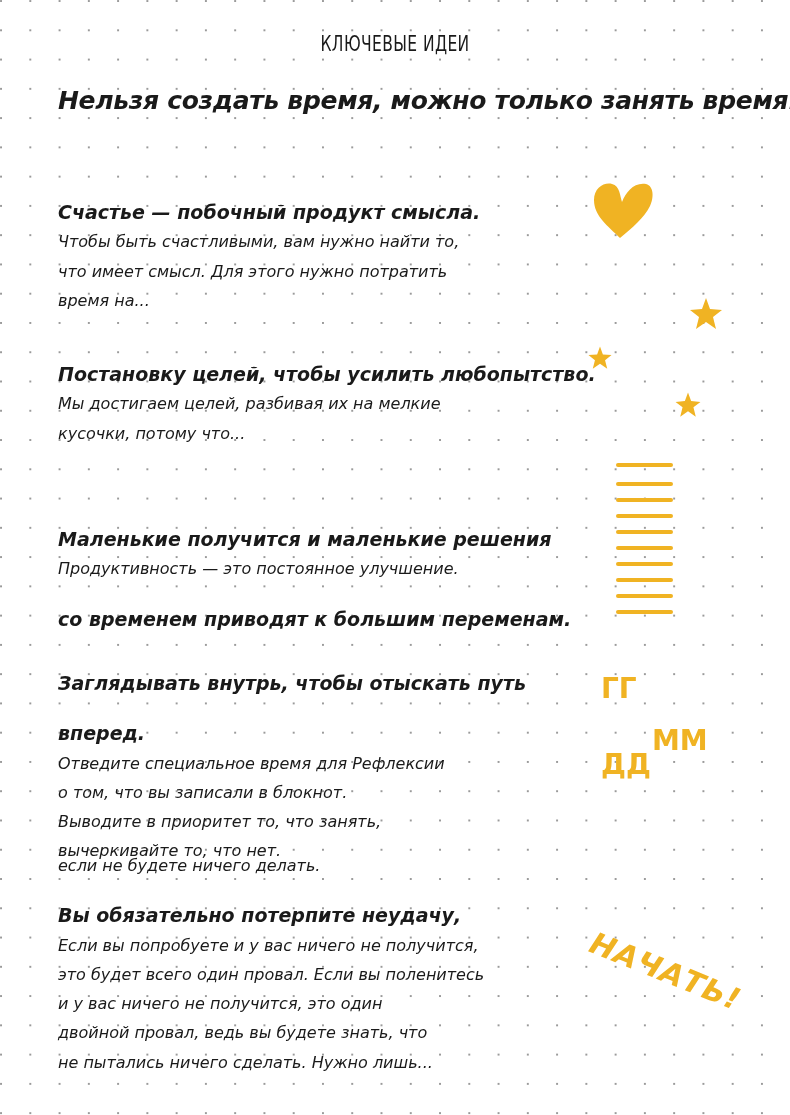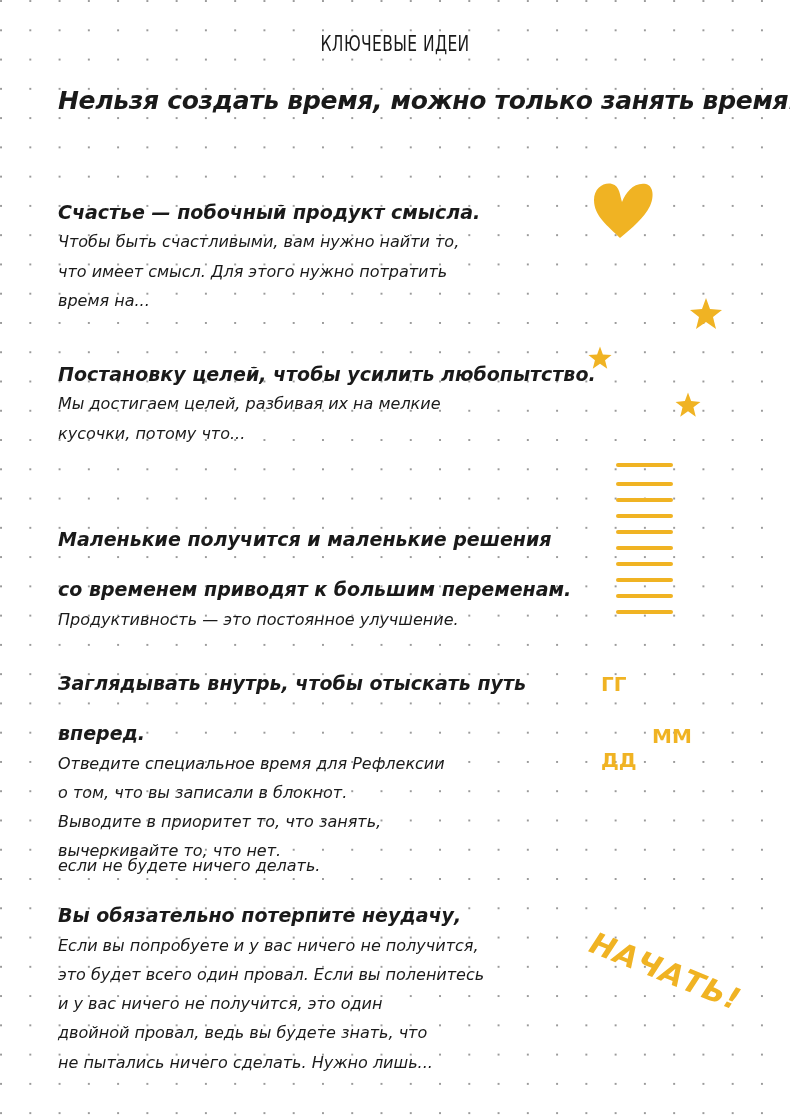--- a/index.html
+++ b/index.html
@@ -20,21 +20,21 @@
     transform: scaleX(0.82);
   }
   .subtitle {
     left: 58px; top: 86px; font-size: 25px; font-style: italic; font-weight: bold;
     white-space: nowrap; letter-spacing: -0.3px;
   }
   .block { left: 58px; white-space: nowrap; }
   .block .line { display: block; height: 29.3px; line-height: 29.3px; font-size: 16px; font-style: italic; }
   .block .line.head { font-weight: bold; font-size: 19px; margin-top: 21px; }
   .stripe { position: absolute; left: 616px; width: 57px; height: 4px; background: #F0B323; border-radius: 2px; }
-  .letters { font-family: "DejaVu Sans", sans-serif; color: #F0B323; font-size: 20px; font-weight: bold; }
+  .letters { font-family: "DejaVu Sans", sans-serif; color: #F0B323; font-size: 28px; font-weight: bold; }
   .start {
     left: 598px; top: 925px; font-size: 30px; font-weight: bold; font-style: italic;
     color: #F0B323; transform: rotate(22deg); transform-origin: left top; letter-spacing: 1px;
   }
 </style>
 </head>
 <body>
 
 <div class="abs title">КЛЮЧЕВЫЕ ИДЕИ</div>
 <div class="abs subtitle">Нельзя создать время, можно только занять время.</div>
@@ -47,22 +47,22 @@
 </div>
 
 <div class="abs block" style="top:339px">
   <span class="line head">Постановку целей, чтобы усилить любопытство.</span>
   <span class="line">Мы достигаем целей, разбивая их на мелкие</span>
   <span class="line">кусочки, потому что...</span>
 </div>
 
 <div class="abs block" style="top:504px">
   <span class="line head">Маленькие получится и маленькие решения</span>
+  <span class="line">Продуктивность — это постоянное улучшение.</span>
   <span class="line head">со временем приводят к большим переменам.</span>
-  <span class="line">Продуктивность — это постоянное улучшение.</span>
 </div>
 
 <div class="abs block" style="top:648px">
   <span class="line head">Заглядывать внутрь, чтобы отыскать путь</span>
   <span class="line head">вперед.</span>
   <span class="line">Отведите специальное время для Рефлексии</span>
   <span class="line">о том, что вы записали в блокнот.</span>
   <span class="line">Выводите в приоритет то, что занять,</span>
   <span class="line">вычеркивайте то, что нет.</span>
 </div>

